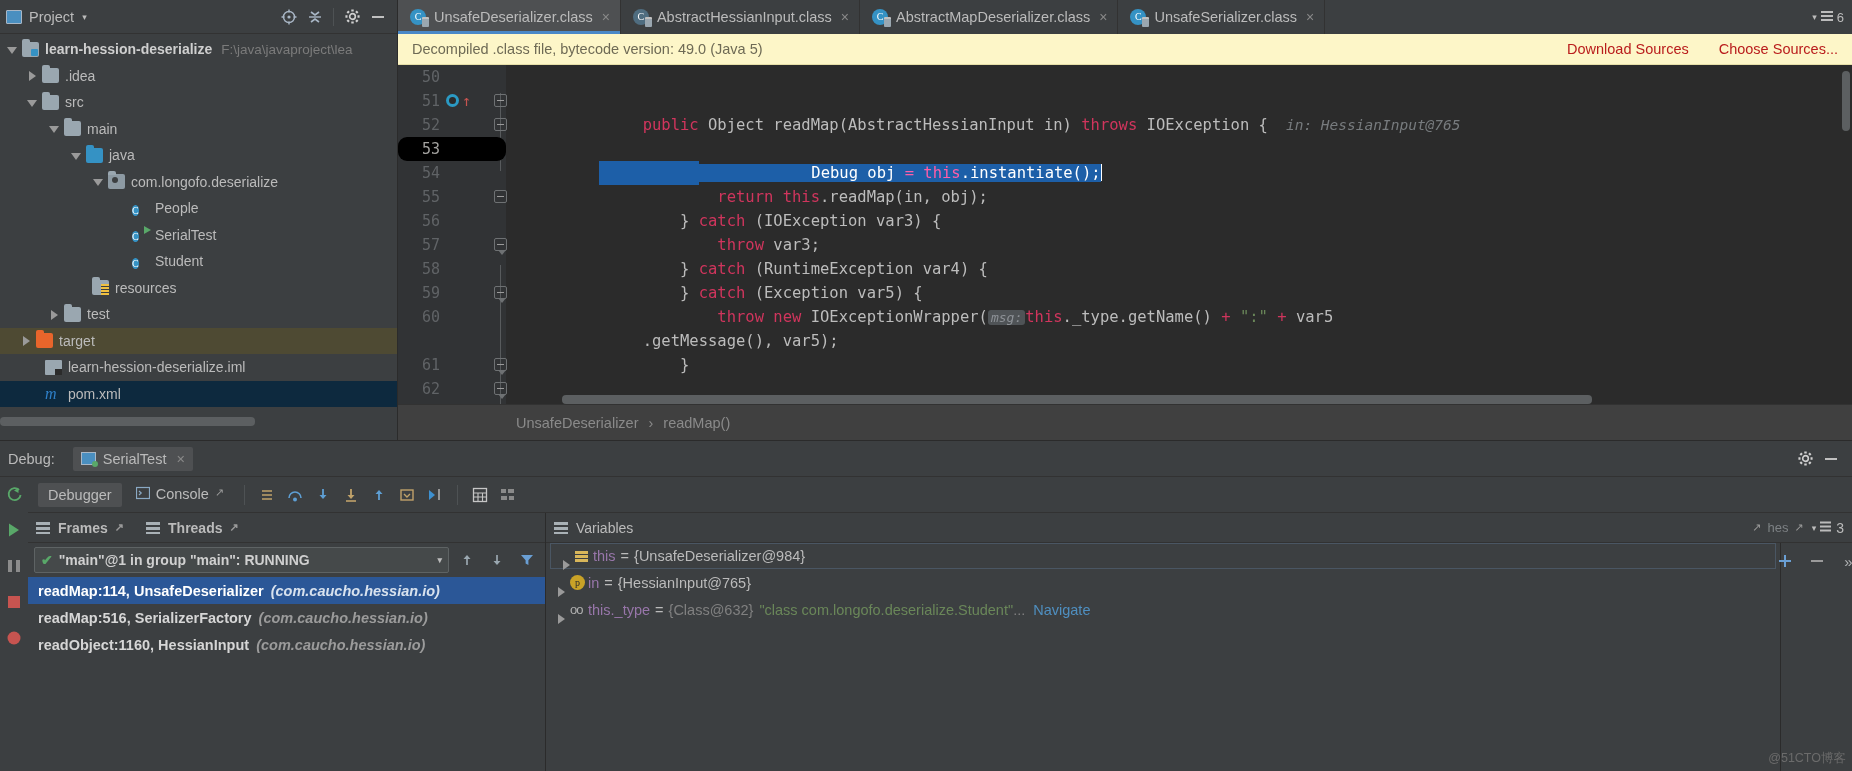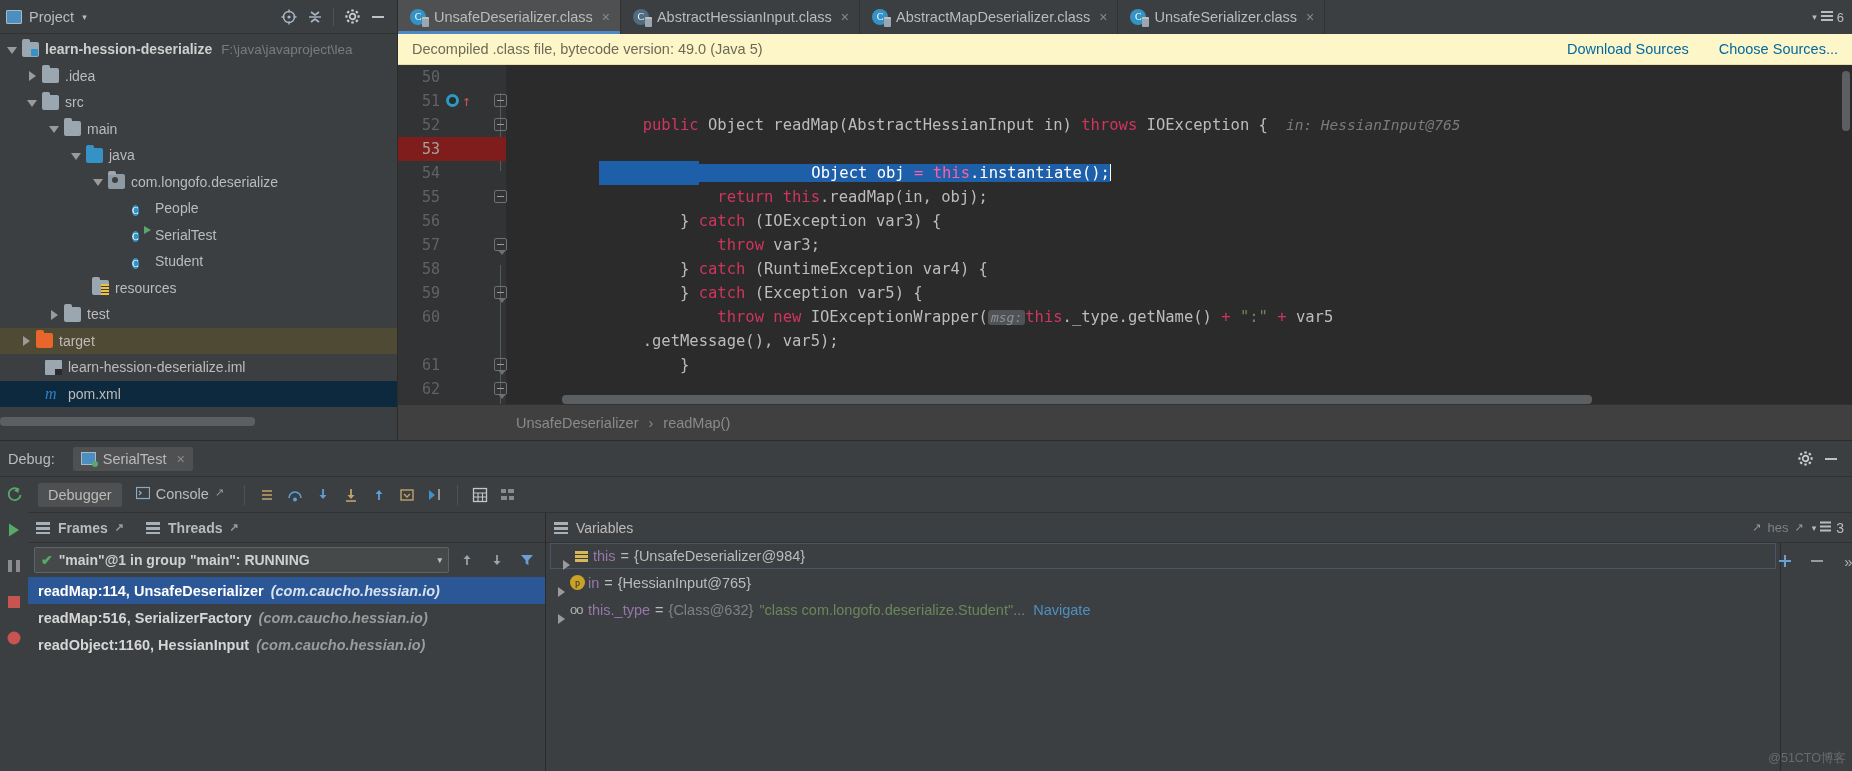--- a/index.html
+++ b/index.html
@@ -106,31 +106,31 @@
   .tab-spacer { flex:1 1 auto; }
   .tabbar-right { display:flex; align-items:center; padding-right:8px;
     color:#bbbbbb; font-size:13px; gap:2px; }
 
   
   .notif { position:absolute; left:0; top:34px; width:100%; height:31px;
     background:#fdf6c8; display:flex; align-items:center;
     padding:0 14px; font-size:14.5px; color:#6e6a55;
     border-bottom:1px solid #e6dfa8; }
   .notif-spacer { flex:1 1 auto; }
-  .notif-link { color:#0369a1; margin-left:30px; font-size:14.5px; }
+  .notif-link { color:#b91c1c; margin-left:30px; font-size:14.5px; }
 
   
   .code-wrap { position:absolute; left:0; top:65px; right:0; bottom:36px;
     background:#2b2b2b; display:flex; overflow:hidden; }
   .gutter { width:108px; flex:0 0 auto; background:#313335; position:relative; }
   .gline { height:24px; display:flex; align-items:center;
     font-family:"DejaVu Sans Mono", monospace; font-size:15px;
     color:#606366; position:relative; }
   .gline .num { width:44px; text-align:right; padding-right:2px; }
-  .gline.cur { background:#7f1d1d; }
+  .gline.cur { background:#000000;border-radius:9px; }
   .gline.cur .num { color:#a4a3a0; }
   .bp { position:absolute; left:48px; top:5px; width:13px; height:13px;
     border-radius:50%; background:#2b9ac4; }
   .bp::after { content:""; position:absolute; left:3px; top:3px;
     width:7px;height:7px;border-radius:50%;background:#2b2b2b; }
   .gmark { position:absolute; left:64px; top:3px; color:#c75450;
     font-size:15px; font-family:"DejaVu Sans Mono", monospace; }
   .fold { position:absolute; left:96px; top:5px; width:13px; height:13px; }
   .fold .sq { position:absolute; inset:0; border:1px solid #6e7173;
     border-radius:2px; }
@@ -506,21 +506,21 @@
 
         <div class="cline">
           <span class="plain">    </span><span class="kwp">public </span><span class="plain">Object </span><span class="plain">readMap</span><span class="plain">(AbstractHessianInput in) </span><span class="kwp">throws </span><span class="plain">IOException {</span><span class="inlay" style="margin-left:18px">in: HessianInput@765</span>
         </div>
 
         <div class="cline">
           <span class="plain">        </span><span class="kwp">try </span><span class="plain">{</span>
         </div>
 
         <div class="cline cur" style="padding-left:0">
-          <span class="selhl" style="display:inline-block;width:100px;height:24px;vertical-align:top"></span><span class="selhl" style="color:#ffffff">            Object obj </span><span class="selhl" style="color:#ff5ea8">= </span><span class="selhl" style="color:#ff5ea8">this</span><span class="selhl" style="color:#ffffff">.instantiate();</span><span class="caret"></span>
+          <span class="selhl" style="display:inline-block;width:100px;height:24px;vertical-align:top"></span><span class="selhl" style="color:#ffffff">            Debug obj </span><span class="selhl" style="color:#ff5ea8">= </span><span class="selhl" style="color:#ff5ea8">this</span><span class="selhl" style="color:#ffffff">.instantiate();</span><span class="caret"></span>
         </div>
 
         <div class="cline">
           <span class="plain">            </span><span class="kwp">return </span><span class="kwp">this</span><span class="plain">.readMap(in, obj);</span>
         </div>
 
         <div class="cline">
           <span class="plain">        } </span><span class="kwp">catch </span><span class="plain">(IOException var3) {</span>
         </div>
 

